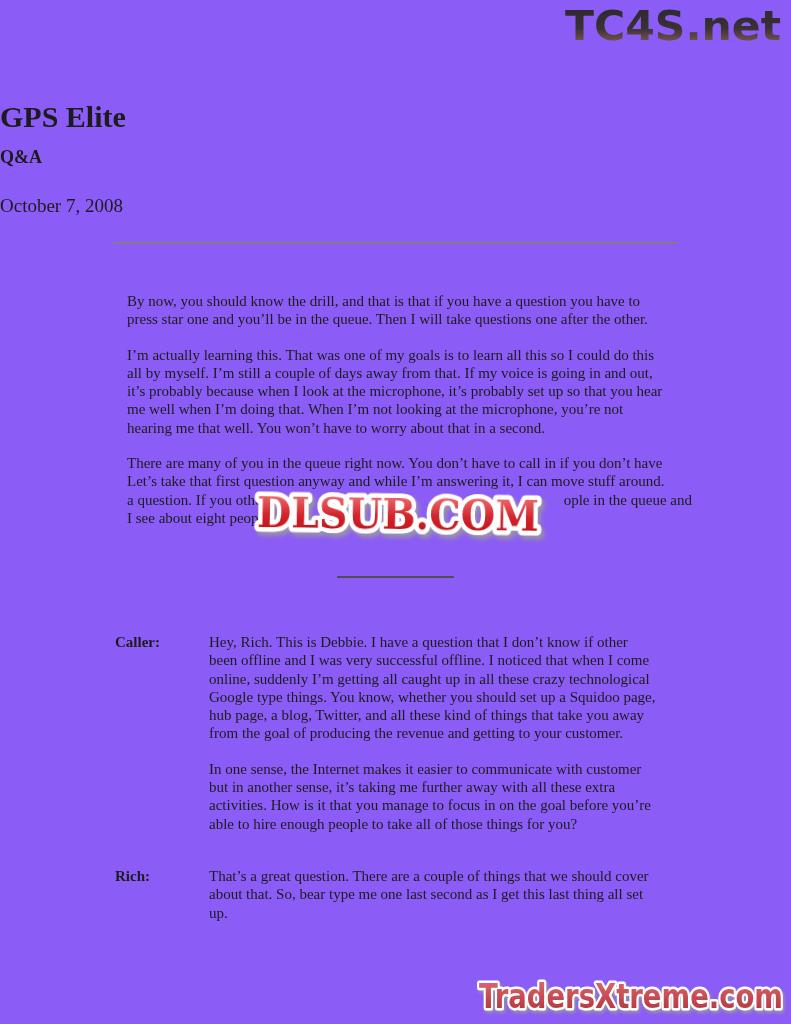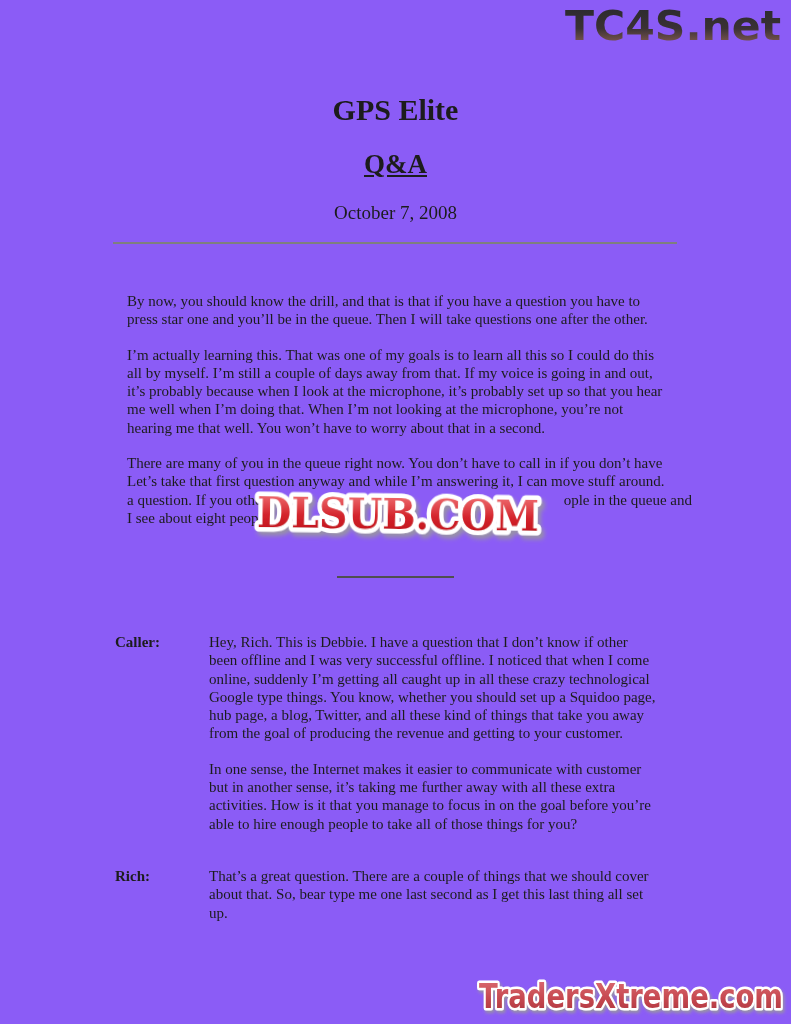--- a/index.html
+++ b/index.html
@@ -1,23 +1,23 @@
 <!DOCTYPE html>
 <html><head>
 <meta charset="utf-8">
 <style>
   html,body { margin:0; padding:0; background:#ffffff; }
   .page {
     position:relative; width:791px; height:1024px; background:#8b5cf6;
     font-family:"Liberation Serif", serif; color:#1c1c1c; overflow:hidden;
   }
   .logo-top { position:absolute; top:2px; right:2px; }
-  .title-block { position:absolute; top:92px; left:0; width:100%; text-align:center; }
+  .title-block { position:absolute; top:99px; left:0; width:100%; text-align:left; }
   .doc-title { font-size:30px; font-weight:bold; line-height:35px; }
-  .doc-subtitle { font-size:27px; font-weight:bold; line-height:25px; margin-top:25px;text-decoration:underline; }
+  .doc-subtitle { font-size:18px; font-weight:bold; line-height:25px; margin-top:11px; }
   .doc-date { font-size:19px; line-height:20px; margin-top:26px; }
   .rule-main { position:absolute; top:242px; left:113px; width:564px; height:2px; background:#7f7f7f; }
   .intro { position:absolute; top:292px; left:127px; width:565px; font-size:15px; line-height:18.3px; }
   .para { margin:0 0 17px 0; }
   .tline { white-space:nowrap; }
   .line-split { display:flex; justify-content:space-between; }
   .watermark { position:absolute; left:248px; top:484px; transform:rotate(0.8deg); }
   .rule-short { position:absolute; top:576px; left:337px; width:117px; height:2px; background:#4f4f4f; }
   .dialogue { position:absolute; top:633px; left:115px; width:562px; font-size:15px; line-height:18.3px; }
   .entry { display:grid; grid-template-columns:94px 1fr; margin-bottom:17px; }

